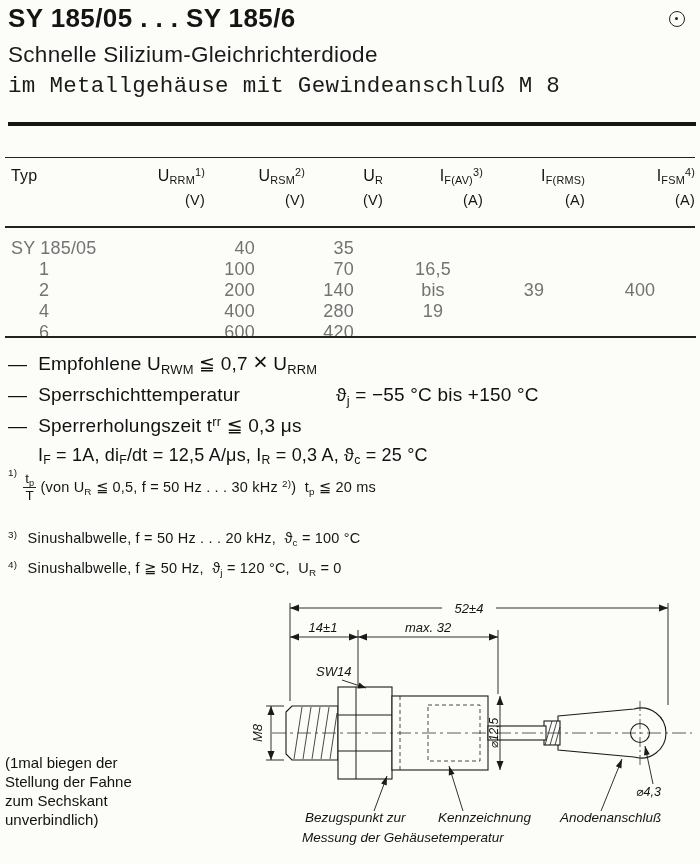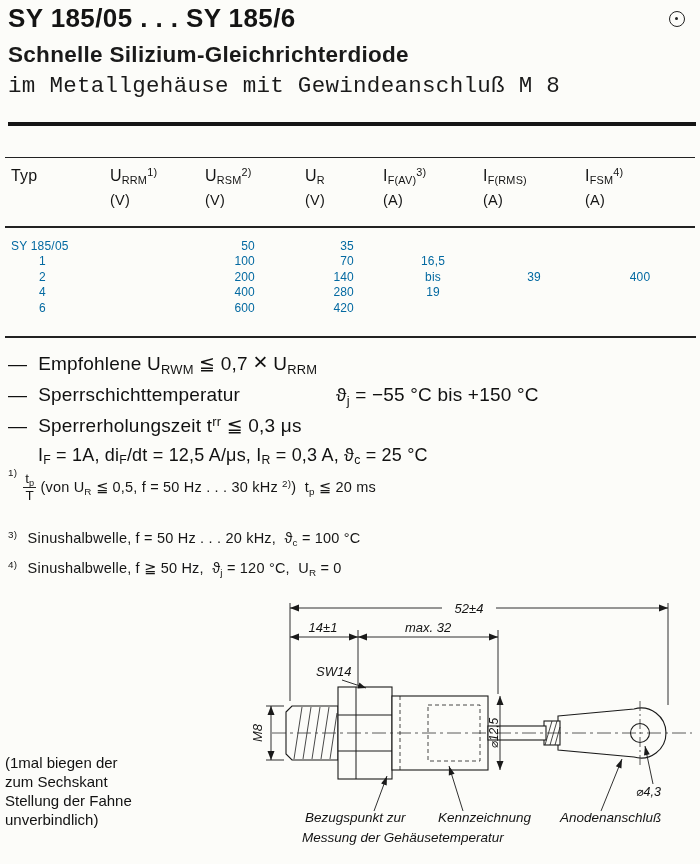--- a/index.html
+++ b/index.html
@@ -9,32 +9,32 @@
     font-family:"Liberation Sans","DejaVu Sans",sans-serif;
   }
   sub{font-size:0.68em; line-height:0; vertical-align:-0.28em;}
   sup{font-size:0.68em; line-height:0; vertical-align:0.5em;}
 
   
   .title{position:absolute; top:3px; left:8px; margin:0; font-size:26px; font-weight:700; letter-spacing:0.4px;}
   .mark{position:absolute; top:11px; left:669px; width:14px; height:14px; border:1.6px solid #222; border-radius:50%;}
   .mark-dot{position:absolute; top:5px; left:5px; width:3.2px; height:3.2px; background:#222; border-radius:50%;}
   .subtitle-line{position:absolute; left:8px; font-size:22.5px; font-weight:400; color:#1a1a1a; letter-spacing:0.3px;}
-  .s1{top:42px;font-weight:bold;} .s2{top:73px;font-family:Liberation Mono, monospace;}
+  .s1{top:42px;} .s2{top:73px;font-family:Liberation Mono, monospace;}
   .rule-thick{position:absolute; top:122px; left:8px; width:688px; height:3.5px; background:#151515;}
   .rule-bottom{position:absolute; top:336px; left:5px; width:691px; height:1.5px; background:#222;}
 
   
   .spec-table{position:absolute; top:157px; left:5px; width:690px; border-collapse:collapse; table-layout:fixed;
               border-top:1.5px solid #222; letter-spacing:0.2px;}
-  .spec-table th{font-weight:400; font-size:16px; text-align:left; vertical-align:top; padding:9px 0 0 0; height:59px;
+  .spec-table th{font-weight:400; font-size:16px; text-align:right; vertical-align:top; padding:9px 0 0 0; height:59px;
                  border-bottom:2px solid #222;}
   .spec-table th.c-typ{text-align:left; padding-left:6px;}
   .spec-table th .unit{display:block; font-size:14.5px; margin-top:7px;}
-  .spec-table td{font-size:12px; text-align:center; padding:0; height:15.5px; color:#0369a1;}
+  .spec-table td{font-size:18px; text-align:center; padding:0; height:15.5px; color:#737373;}
   .spec-table tbody tr:first-child td{padding-top:10px;}
   .spec-table td.c-typ{text-align:left; padding-left:6px; white-space:pre;}
   .spec-table tbody tr + tr td.c-typ{padding-left:34px;}
   .spec-table td.c-ursm{text-align:right; padding-right:50px;}
   .spec-table td.c-ur{text-align:right; padding-right:29px;}
 
   
   .note{position:absolute; left:8px; font-size:19px; color:#111; white-space:pre; letter-spacing:0.2px;}
   .n1{top:352px;} .n2{top:384px;} .n3{top:414px;}
   .n4{top:445px; left:38px; font-size:18px;}
@@ -84,21 +84,21 @@
         <th><span class="sym"><span>U</span><sub>R</sub></span><span class="unit">(V)</span></th>
         <th><span class="sym"><span>I</span><sub>F(AV)</sub><sup>3)</sup></span><span class="unit">(A)</span></th>
         <th><span class="sym"><span>I</span><sub>F(RMS)</sub></span><span class="unit">(A)</span></th>
         <th><span class="sym"><span>I</span><sub>FSM</sub><sup>4)</sup></span><span class="unit">(A)</span></th>
       </tr>
     </thead>
     <tbody>
       <tr>
         <td class="c-typ">SY 185/05</td>
         <td class="c-urrm"></td>
-        <td class="c-ursm">50</td>
+        <td class="c-ursm">40</td>
         <td class="c-ur">35</td>
         <td class="c-ifav"></td>
         <td class="c-ifrms"></td>
         <td class="c-ifsm"></td>
       </tr>
       <tr>
         <td class="c-typ">1</td>
         <td class="c-urrm"></td>
         <td class="c-ursm">100</td>
         <td class="c-ur">70</td>
@@ -234,18 +234,18 @@
       <text x="636" y="201" font-size="12.5">⌀4,3</text>
       <text x="305" y="227" font-size="13.5">Bezugspunkt zur</text>
       <text x="302" y="247" font-size="13.5">Messung der Gehäusetemperatur</text>
       <text x="438" y="227" font-size="13.5">Kennzeichnung</text>
       <text x="560" y="227" font-size="13.5">Anodenanschluß</text>
     </g>
   </svg>
 
   <div class="side-note">
     <div>(1mal biegen der</div>
+    <div>Stellung der Fahne</div>
     <div>zum Sechskant</div>
-    <div>Stellung der Fahne</div>
     <div>unverbindlich)</div>
   </div>
 
 </div>
 
 </body></html>

